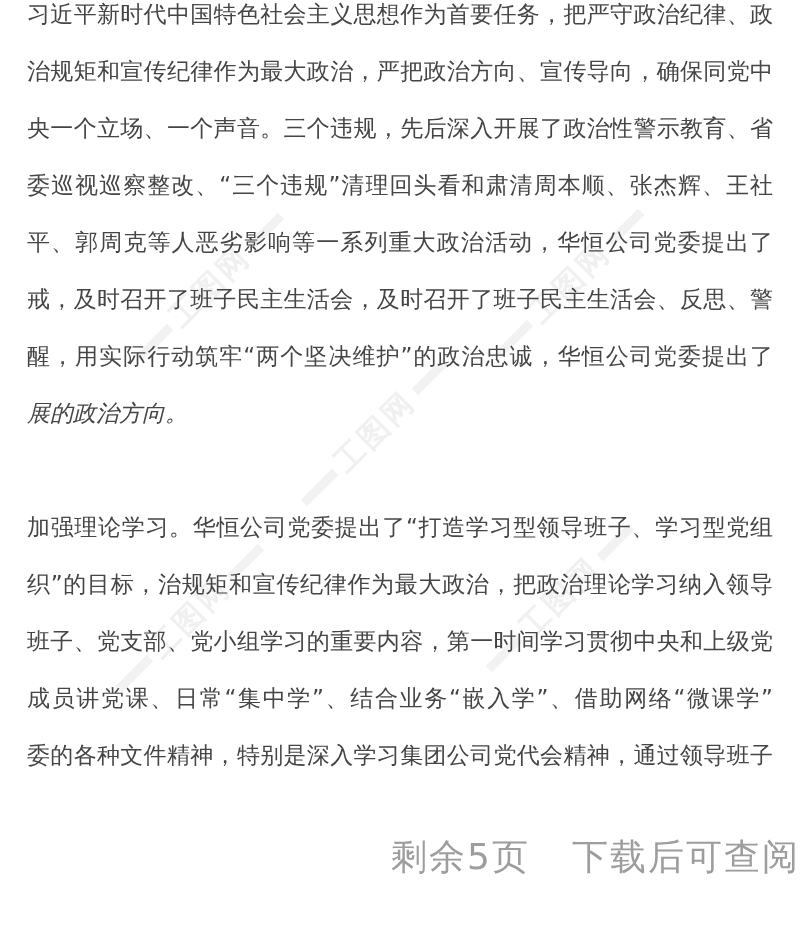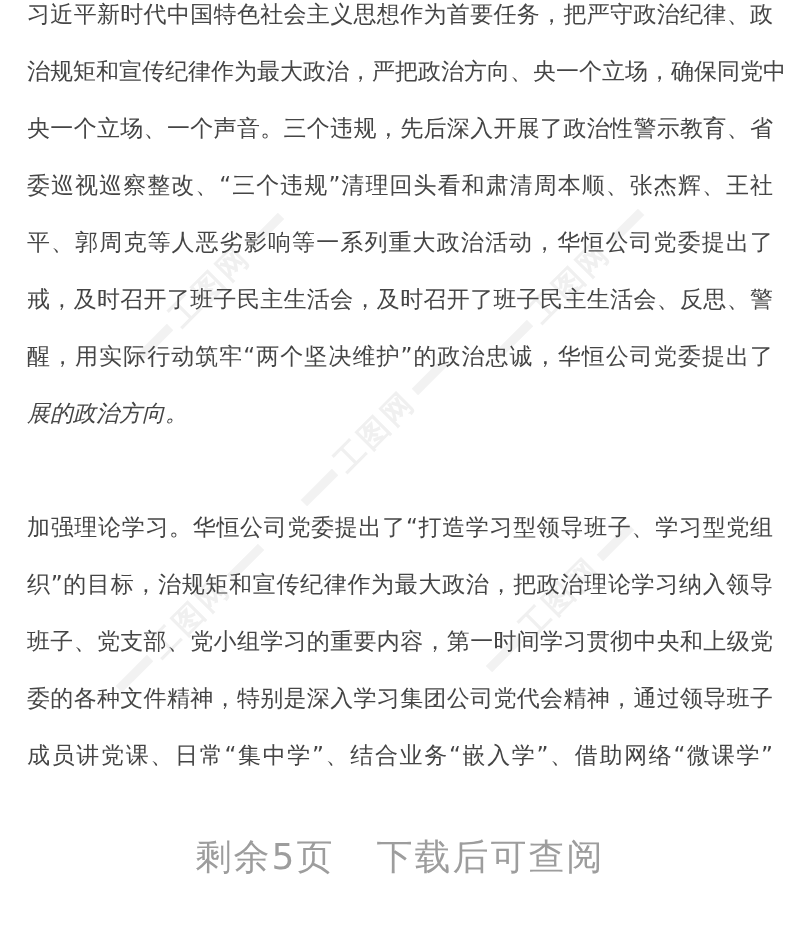--- a/index.html
+++ b/index.html
@@ -67,21 +67,21 @@
     height: 57px;
   }
 
   
   .footer {
     position: absolute;
     left: 0;
     right: 0;
     top: 833px;
     z-index: 1;
-    text-align: center;
+    text-align: right;
     font-size: 36px;
     color: #9d9d9d;
     letter-spacing: 2px;
     white-space: nowrap;
   }
   .footer .remaining { margin-right: 42px; }
 </style>
 </head>
 <body>
 
@@ -110,32 +110,32 @@
     </div>
     <div class="wm" style="left:560px; top:598px;">
       <span class="dash"></span>
       <span>工图网</span>
       <span class="dash"></span>
     </div>
   </div>
 
   <div class="doc-text">
     <div class="line">习近平新时代中国特色社会主义思想作为首要任务，把严守政治纪律、政</div>
-    <div class="line">治规矩和宣传纪律作为最大政治，严把政治方向、央一个立场，确保同党中</div>
+    <div class="line">治规矩和宣传纪律作为最大政治，严把政治方向、宣传导向，确保同党中</div>
     <div class="line">央一个立场、一个声音。三个违规，先后深入开展了政治性警示教育、省</div>
     <div class="line">委巡视巡察整改、“三个违规”清理回头看和肃清周本顺、张杰辉、王社</div>
     <div class="line">平、郭周克等人恶劣影响等一系列重大政治活动，华恒公司党委提出了</div>
     <div class="line">戒，及时召开了班子民主生活会，及时召开了班子民主生活会、反思、警</div>
     <div class="line">醒，用实际行动筑牢“两个坚决维护”的政治忠诚，华恒公司党委提出了</div>
     <div class="line para-end">展的政治方向。</div>
     <div class="para-gap"></div>
     <div class="line">加强理论学习。华恒公司党委提出了“打造学习型领导班子、学习型党组</div>
     <div class="line">织”的目标，治规矩和宣传纪律作为最大政治，把政治理论学习纳入领导</div>
     <div class="line">班子、党支部、党小组学习的重要内容，第一时间学习贯彻中央和上级党</div>
+    <div class="line">成员讲党课、日常“集中学”、结合业务“嵌入学”、借助网络“微课学”</div>
     <div class="line">委的各种文件精神，特别是深入学习集团公司党代会精神，通过领导班子</div>
-    <div class="line">成员讲党课、日常“集中学”、结合业务“嵌入学”、借助网络“微课学”</div>
   </div>
 
   <div class="footer">
     <span class="remaining">剩余5页</span><span>下载后可查阅</span>
   </div>
 
 </div>
 
 </body></html>

